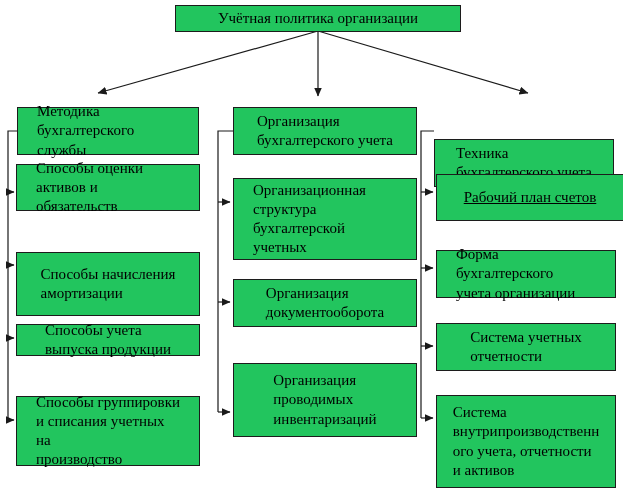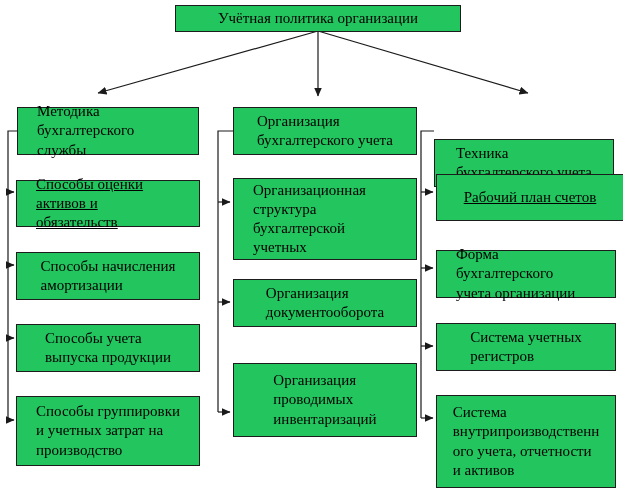--- a/index.html
+++ b/index.html
@@ -83,42 +83,42 @@
 
   <div class="box root" style="left:175px; top:5px; width:286px; height:27px;">Учётная политика организации</div>
 
   <div class="box" style="left:17px; top:107px; width:182px; height:48px;">Методика
 бухгалтерского службы</div>
   <div class="box" style="left:233px; top:107px; width:184px; height:48px;">Организация
 бухгалтерского учета</div>
   <div class="box" style="left:434px; top:107px; width:180px; height:48px;margin-top:32px;">Техника
 бухгалтерского учета</div>
 
-  <div class="box" style="left:16px; top:180px; width:184px; height:47px;text-decoration:underline;">Способы оценки
+  <div class="box" style="left:16px; top:164px; width:184px; height:47px;">Способы оценки
 активов и обязательств</div>
-  <div class="box" style="left:16px; top:252px; width:184px; height:48px;">Способы начисления
+  <div class="box" style="left:16px; top:252px; width:184px; height:64px;">Способы начисления
 амортизации</div>
-  <div class="box" style="left:16px; top:324px; width:184px; height:48px;">Способы учета
+  <div class="box" style="left:16px; top:324px; width:184px; height:32px;">Способы учета
 выпуска продукции</div>
   <div class="box" style="left:16px; top:396px; width:184px; height:70px;">Способы группировки
-и учетных затрат на
+и списания учетных на
 производство</div>
 
   <div class="box" style="left:233px; top:178px; width:184px; height:82px;">Организационная
 структура
 бухгалтерской учетных</div>
   <div class="box" style="left:233px; top:279px; width:184px; height:48px;">Организация
 документооборота</div>
   <div class="box" style="left:233px; top:363px; width:184px; height:74px;">Организация
 проводимых
 инвентаризаций</div>
 
   <div class="box" style="left:436px; top:174px; width:188px; height:47px;text-decoration:underline;">Рабочий план счетов</div>
   <div class="box" style="left:436px; top:250px; width:180px; height:48px;">Форма бухгалтерского
 учета организации</div>
   <div class="box" style="left:436px; top:323px; width:180px; height:48px;">Система учетных
-регистров</div>
+отчетности</div>
   <div class="box" style="left:436px; top:395px; width:180px; height:93px;">Система
 внутрипроизводственн
 ого учета, отчетности
 и активов</div>
 
 </div>
 
 </body></html>

